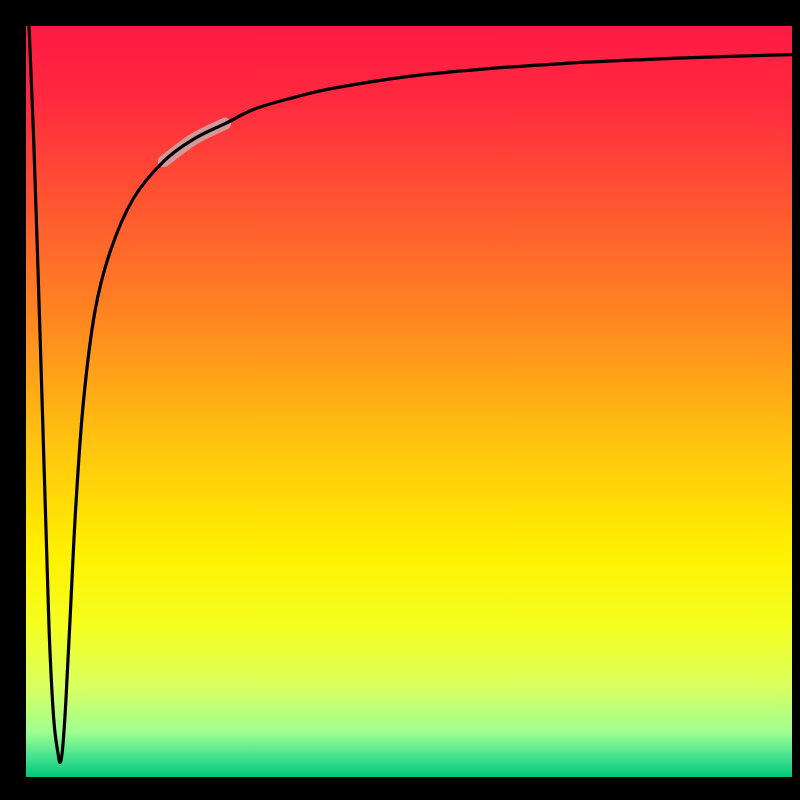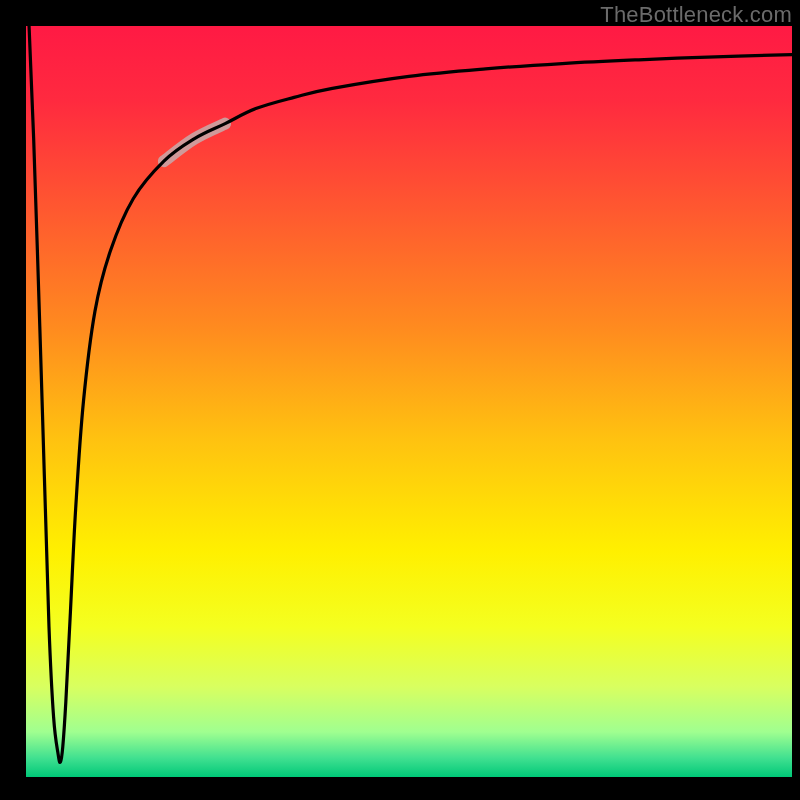--- a/index.html
+++ b/index.html
@@ -76,15 +76,14 @@
       <rect x="0" y="0" width="766" height="751" fill="url(#bg-grad)"></rect>
     </svg>
 
     <svg class="curve-layer" viewBox="0 0 766 751" preserveAspectRatio="none">
       <path id="highlight-path" fill="none" stroke="#cf9a9a" stroke-width="12" stroke-linecap="round" d="M 137.88 135.18 C 143.40 131.12, 157.49 119.41, 168.52 112.65 C 179.55 105.89, 193.64 100.33, 199.16 97.63"></path>
       <path id="curve-path" fill="none" stroke="#000" stroke-width="3.2" stroke-linejoin="round" stroke-linecap="round" d="M 3.06 0.00 C 3.89 20.28, 5.73 58.58, 7.66 112.65 C 9.59 166.72, 11.86 239.57, 13.79 300.40 C 15.72 361.23, 16.73 396.53, 18.38 450.60 C 20.04 504.67, 21.33 557.54, 22.98 600.80 C 24.63 644.06, 25.92 667.94, 27.58 690.92 C 29.23 713.90, 30.93 720.36, 32.17 728.47 C 33.41 736.58, 33.64 737.33, 34.47 735.98 C 35.30 734.63, 35.80 731.77, 36.77 720.96 C 37.73 710.15, 38.45 700.23, 39.83 675.90 C 41.21 651.57, 42.64 620.93, 44.43 585.78 C 46.22 550.63, 47.45 518.49, 49.79 480.64 C 52.13 442.79, 54.00 410.65, 57.45 375.50 C 60.90 340.35, 64.11 312.42, 68.94 285.38 C 73.77 258.34, 77.37 245.58, 84.26 225.30 C 91.15 205.02, 97.59 188.95, 107.24 172.73 C 116.89 156.51, 126.85 145.99, 137.88 135.18 C 148.91 124.37, 157.49 119.41, 168.52 112.65 C 179.55 105.89, 188.13 103.04, 199.16 97.63 C 210.19 92.22, 217.39 87.34, 229.80 82.61 C 242.21 77.88, 254.31 74.99, 268.10 71.35 C 281.89 67.70, 285.72 66.12, 306.40 62.33 C 327.08 58.55, 355.42 53.83, 383.00 50.32 C 410.58 46.80, 432.02 45.11, 459.60 42.81 C 487.18 40.51, 508.62 39.17, 536.20 37.55 C 563.78 35.93, 585.22 35.01, 612.80 33.80 C 640.38 32.58, 661.82 31.74, 689.40 30.79 C 716.98 29.84, 752.21 28.94, 766.00 28.54"></path>
     </svg>
 
   </div>
 
-  <div class="attribution">TheBottleneck.com</div>
 
 </div>
 
 </body></html>

